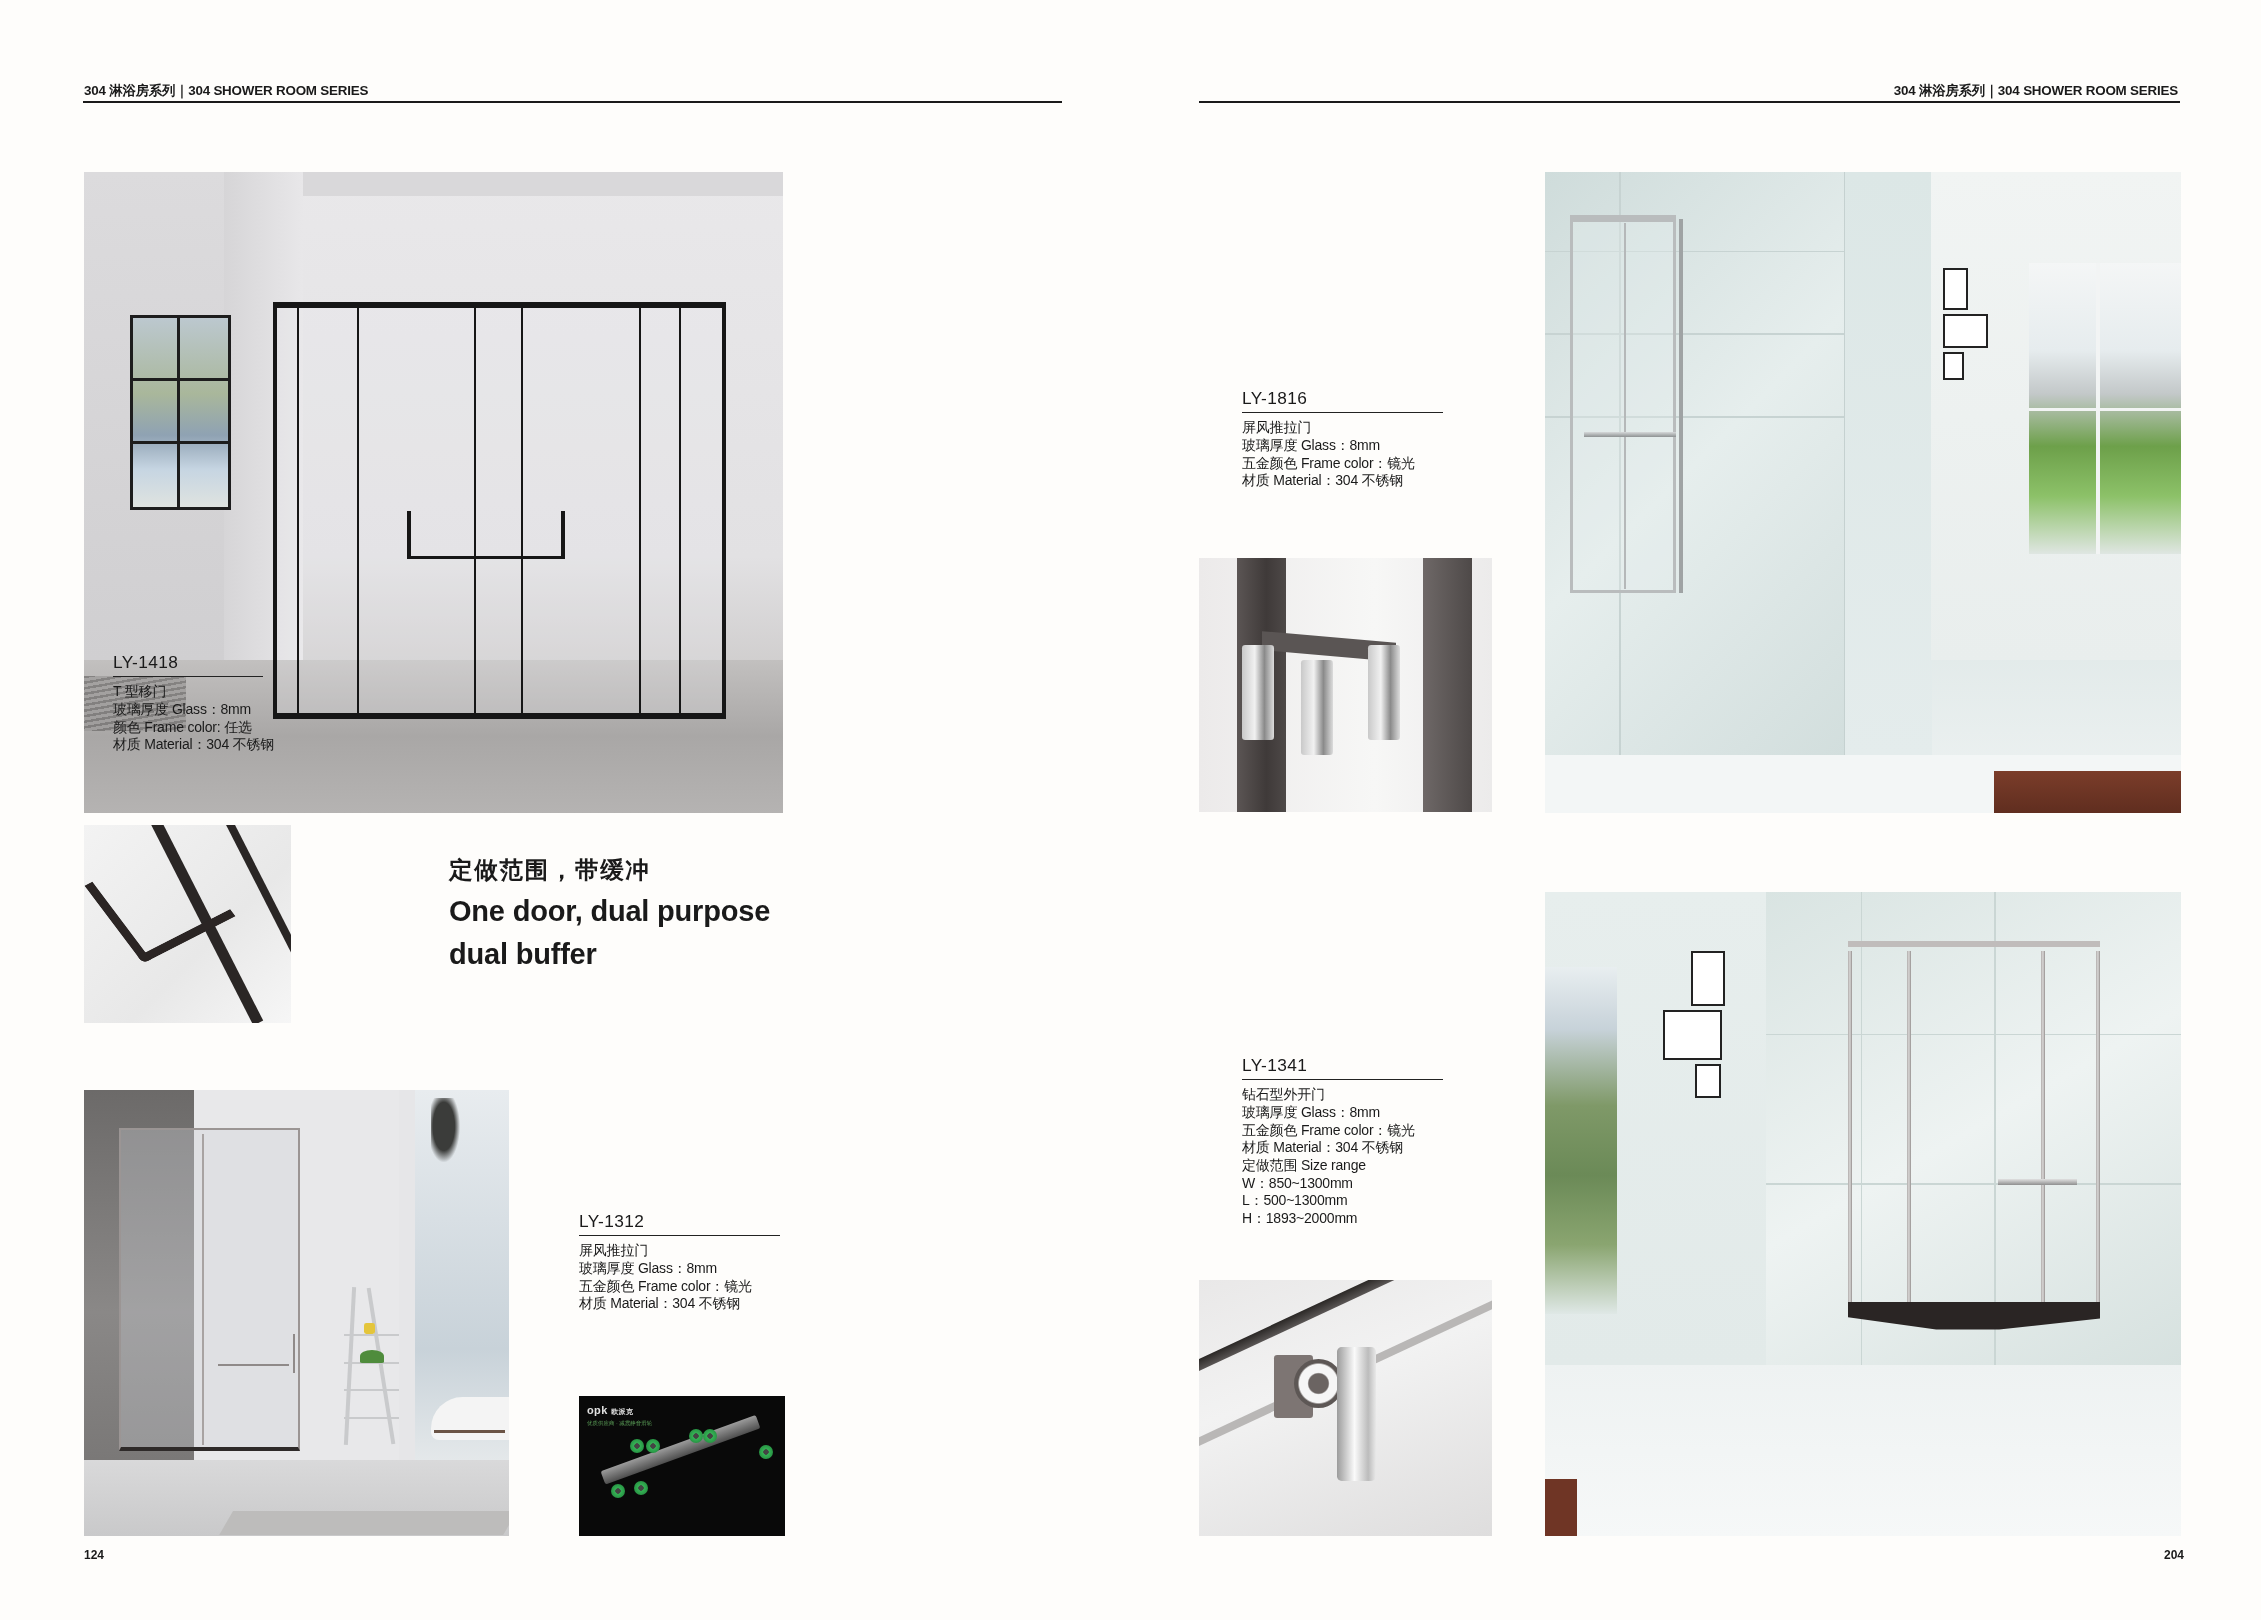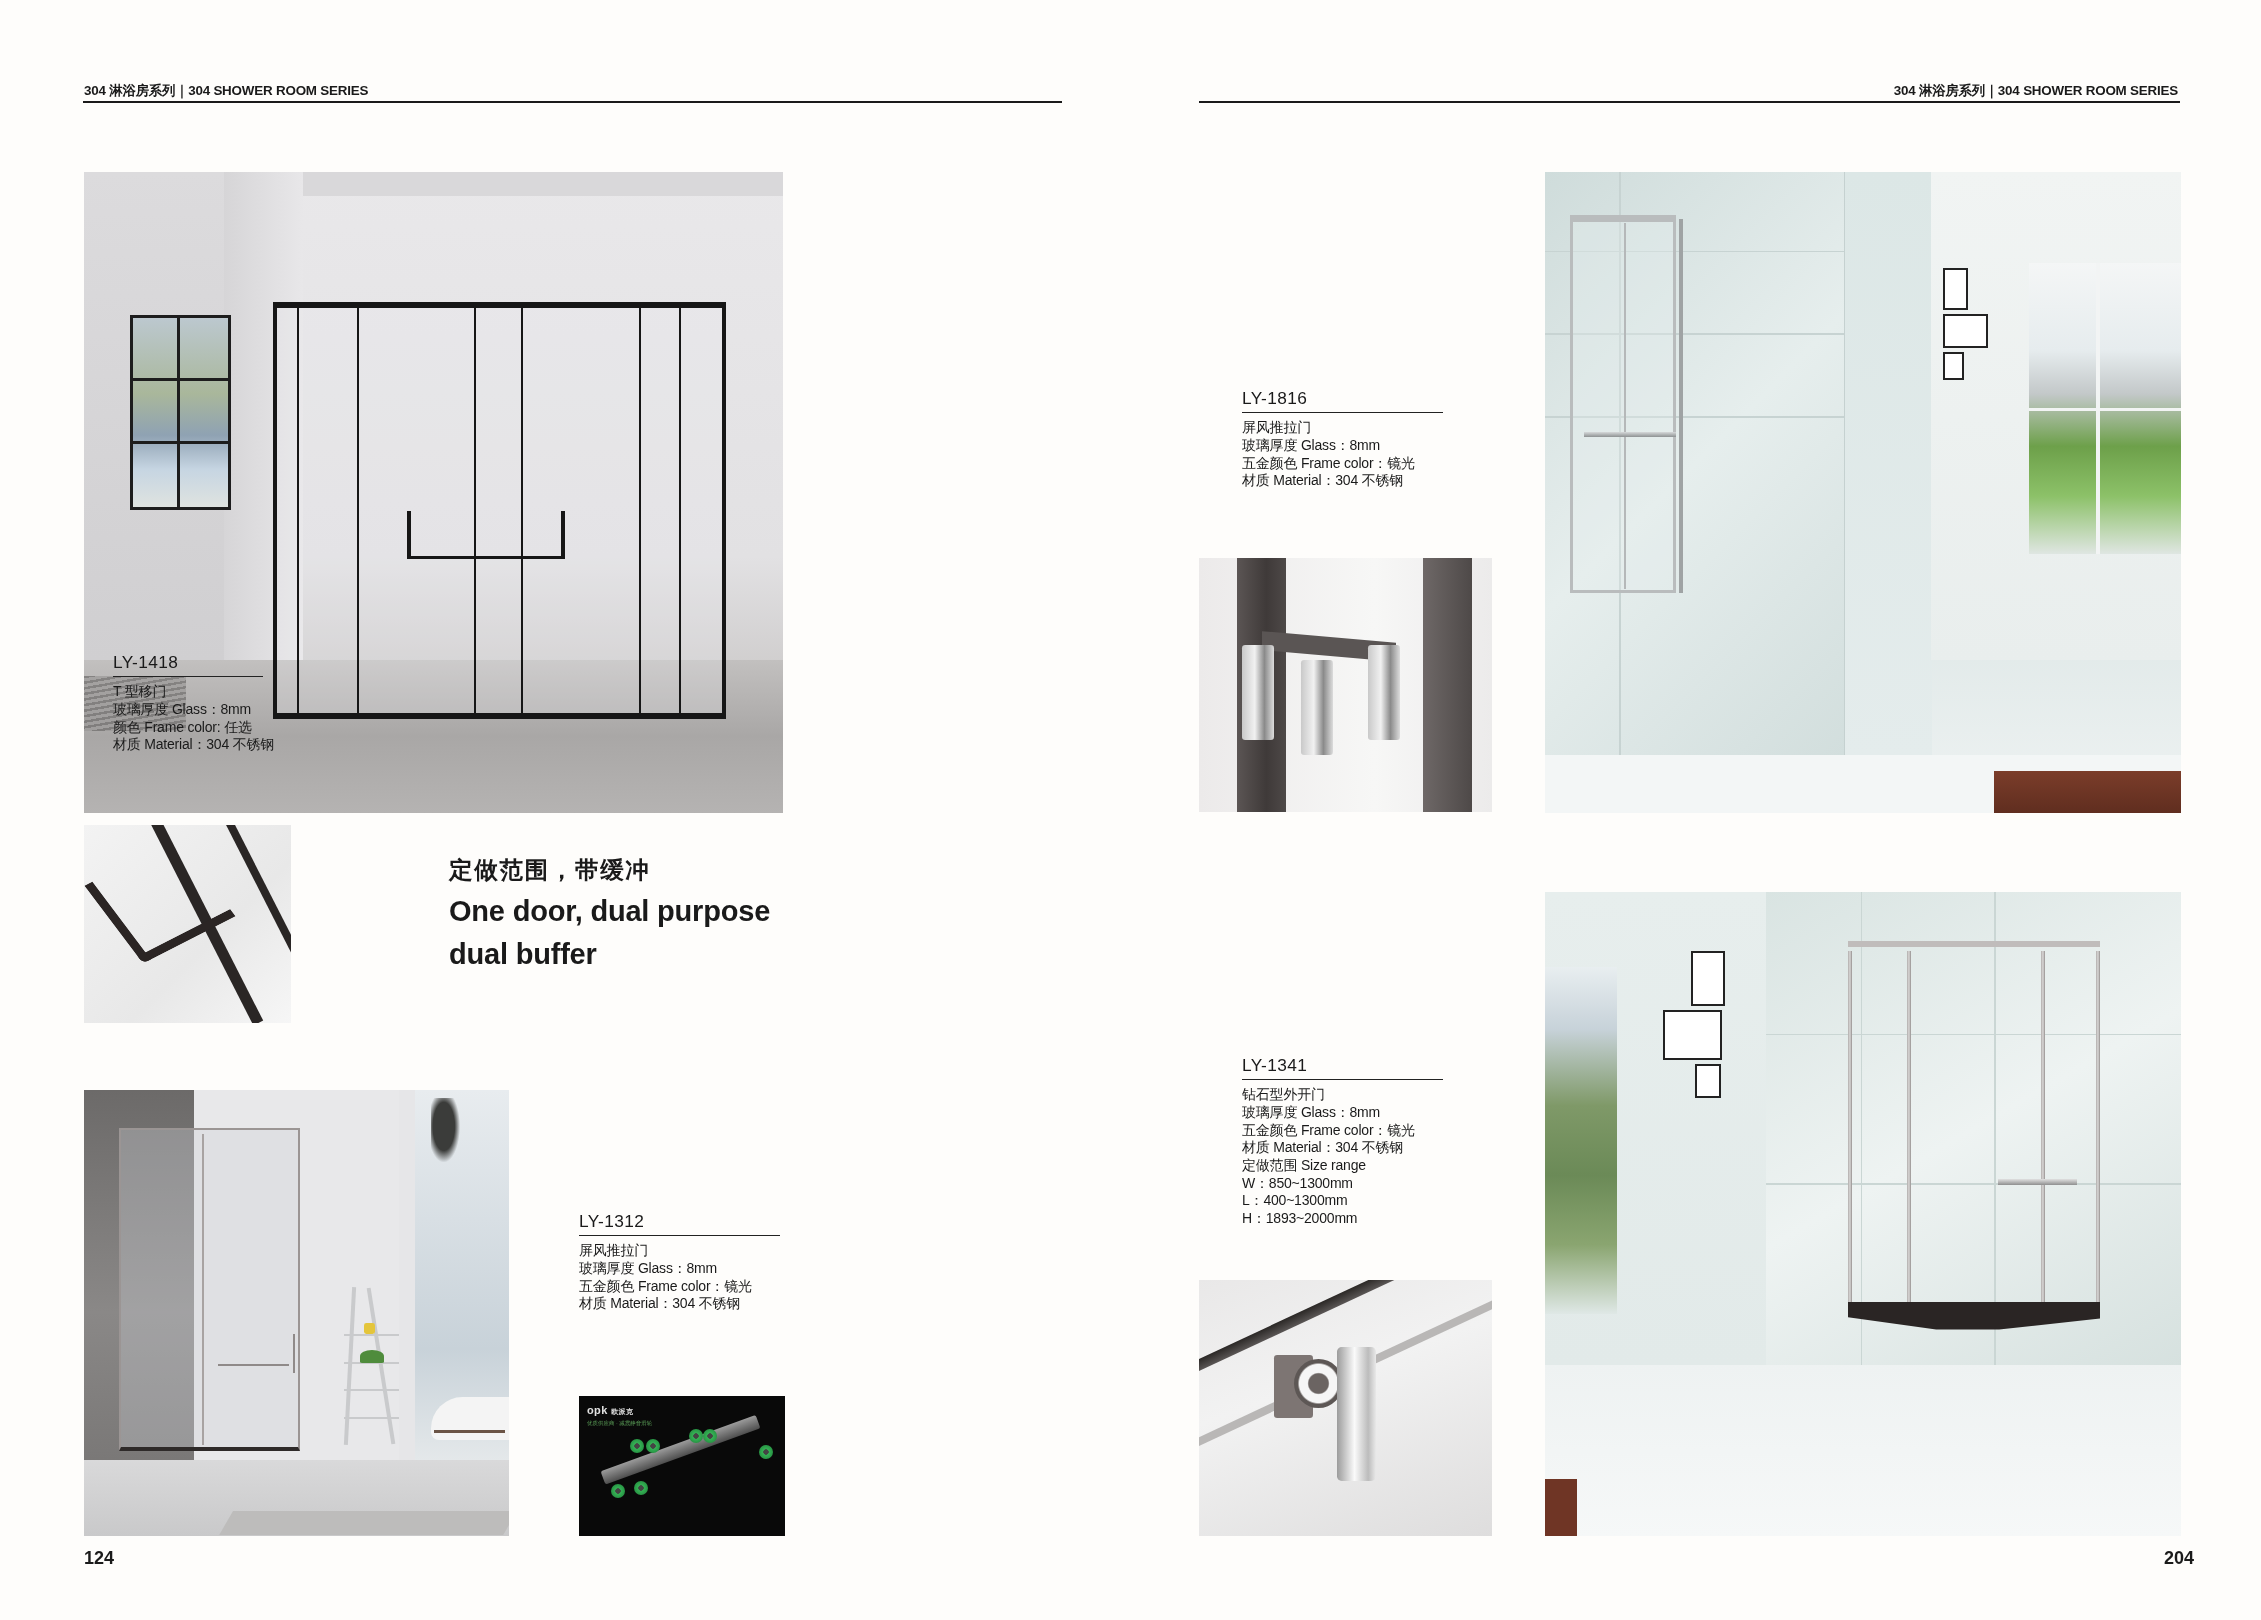--- a/index.html
+++ b/index.html
@@ -5,21 +5,21 @@
   html, body { margin:0; padding:0; }
   body {
     width:2261px; height:1620px; position:relative; overflow:hidden;
     background:#fefdfb;
     font-family:"Liberation Sans", "DejaVu Sans", sans-serif;
     color:#1a1a1a;
   }
   .abs { position:absolute; }
   .hdr-text { font-size:13.4px; font-weight:bold; letter-spacing:-0.2px; white-space:nowrap; }
   .hdr-line { height:1.6px; background:#1a1a1a; }
-  .page-num { font-size:18px; font-weight:bold; }
+  .page-num { font-size:12px; font-weight:bold; }
 
   .photo { position:absolute; overflow:hidden; }
 
   
   .spec { position:absolute; width:221px; }
   .spec .model { font-size:17.3px; letter-spacing:0.4px; line-height:20.5px; }
   .spec .rule { height:1.2px; background:#222; margin:3.2px 0 6.3px 0; }
   .spec .line { font-size:14px; line-height:17.7px; white-space:nowrap; letter-spacing:-0.2px; }
 
   .tagline-cn { font-size:23.6px; font-weight:bold; letter-spacing:1.6px; }
@@ -262,21 +262,21 @@
 
 <div class="spec" style="left:1242px; top:1055px;">
   <div class="model">LY-1341</div>
   <div class="rule" style="width:201px;"></div>
   <div class="line">钻石型外开门</div>
   <div class="line">玻璃厚度 Glass：8mm</div>
   <div class="line">五金颜色 Frame color：镜光</div>
   <div class="line">材质 Material：304 不锈钢</div>
   <div class="line">定做范围 Size range</div>
   <div class="line">W：850~1300mm</div>
-  <div class="line">L：400~1300mm</div>
+  <div class="line">L：500~1300mm</div>
   <div class="line">H：1893~2000mm</div>
 </div>
 
 <div class="photo pHinge">
   <div class="abs rail"></div>
   <div class="abs rail2"></div>
   <div class="abs block"></div>
   <div class="abs wheel"></div>
   <div class="abs plate"></div>
 </div>

